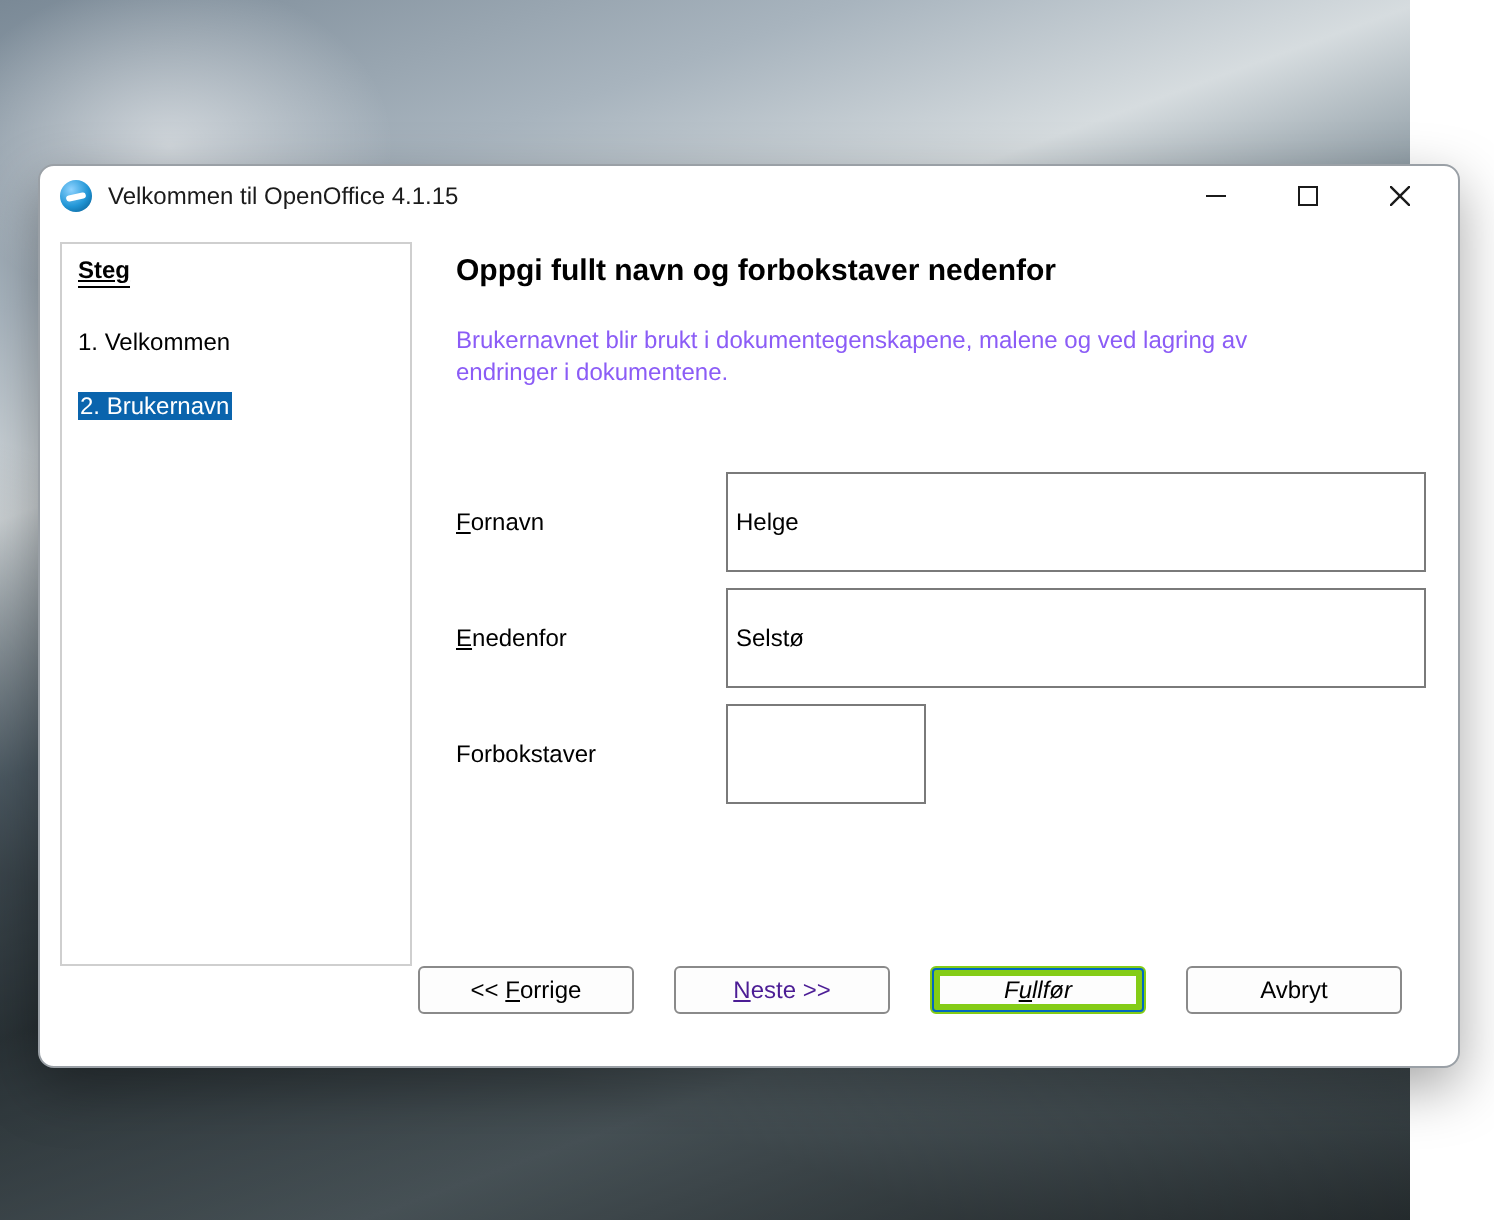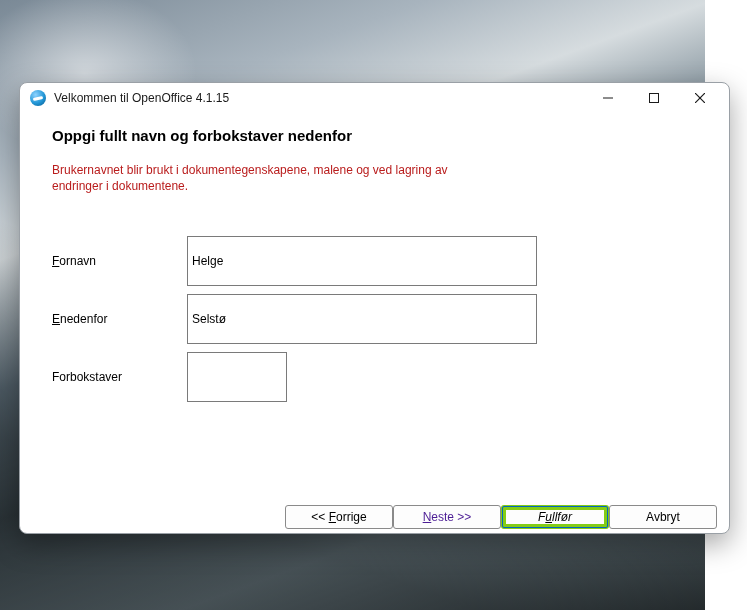--- a/index.html
+++ b/index.html
@@ -18,28 +18,28 @@
   .win-btn svg{width:10px;height:10px;stroke:#1b1b1b;stroke-width:1;fill:none;}
   .win-btn.close svg{stroke-width:1.2;}
   .body{flex:1;display:flex;padding:8px 10px 0 10px;gap:0;}
   .sidebar{width:185px;background:#fff;border:1px solid #cfcfcf;border-top:1px solid #cfcfcf;padding:6px 8px 6px 8px;box-sizing:border-box;}
   .sidebar h4{margin:0 0 6px 0;font-size:12px;font-weight:bold;border-bottom:1px solid #000;display:inline-block;padding-bottom:1px;}
   .sidebar h4 span{text-decoration:underline;}
   .step{margin:14px 0 4px 0;}
   .step.selected{background:#0a64ad;color:#fff;display:inline-block;padding:0 1px;}
   .main{flex:1;padding:6px 6px 0 22px;box-sizing:border-box;}
   .main h3{margin:0 0 18px 0;font-size:15px;font-weight:bold;}
-  .desc{color:#b91c1c;line-height:1.35;margin-bottom:42px;max-width:430px;}
+  .desc{color:#8b5cf6;line-height:1.35;margin-bottom:42px;max-width:430px;}
   .row{display:flex;align-items:center;margin-bottom:8px;gap:40px;}
   .row label{width:95px;}
   .row label .ul{text-decoration:underline;}
   .row input{height:18px;border:1px solid #7a7a7a;padding:15px 4px;font:inherit;box-sizing:content-box;}
   .row input.full{width:340px;}
   .row input.short{width:90px;}
-  .footer{height:46px;display:flex;align-items:flex-end;justify-content:flex-end;gap:0;padding:0 12px 4px 0;}
+  .footer{height:46px;display:flex;align-items:flex-start;justify-content:flex-end;gap:20px;padding:0 28px 4px 0;}
   .btn{min-width:108px;height:24px;border:1px solid #8a8a8a;border-radius:3px;background:#fdfdfd;font:inherit;padding:0 10px;cursor:pointer;}
   .btn .ul{text-decoration:underline;}
   .btn:disabled{color:#4c1d95;cursor:default;}
   .btn.default{border:5px solid #84cc16;outline:1px solid #0067c0;outline-offset:-2px;font-style:italic;}
   .caret-field{caret-color:#000;}
 </style>
 </head>
 <body>
 
 <div class="desktop">
@@ -60,20 +60,25 @@
       </div>
       <div class="win-btn close">
         <svg viewBox="0 0 10 10">
             <line x1="0" y1="0" x2="10" y2="10"></line>
             <line x1="10" y1="0" x2="0" y2="10"></line>
           </svg>
       </div>
     </div>
 
     <div class="body">
+      <div class="sidebar">
+        <h4><span>Steg</span></h4>
+        <div class="step">1. Velkommen</div>
+        <div class="step selected">2. Brukernavn</div>
+      </div>
 
       <div class="main">
         <h3>Oppgi fullt navn og forbokstaver nedenfor</h3>
         <div class="desc">Brukernavnet blir brukt i dokumentegenskapene, malene og ved lagring av endringer i dokumentene.</div>
 
         <div class="row">
           <label><span class="ul">F</span><span id="fn-rest">ornavn</span></label>
           <input class="full" value="Helge" style="">
         </div>
         <div class="row">

